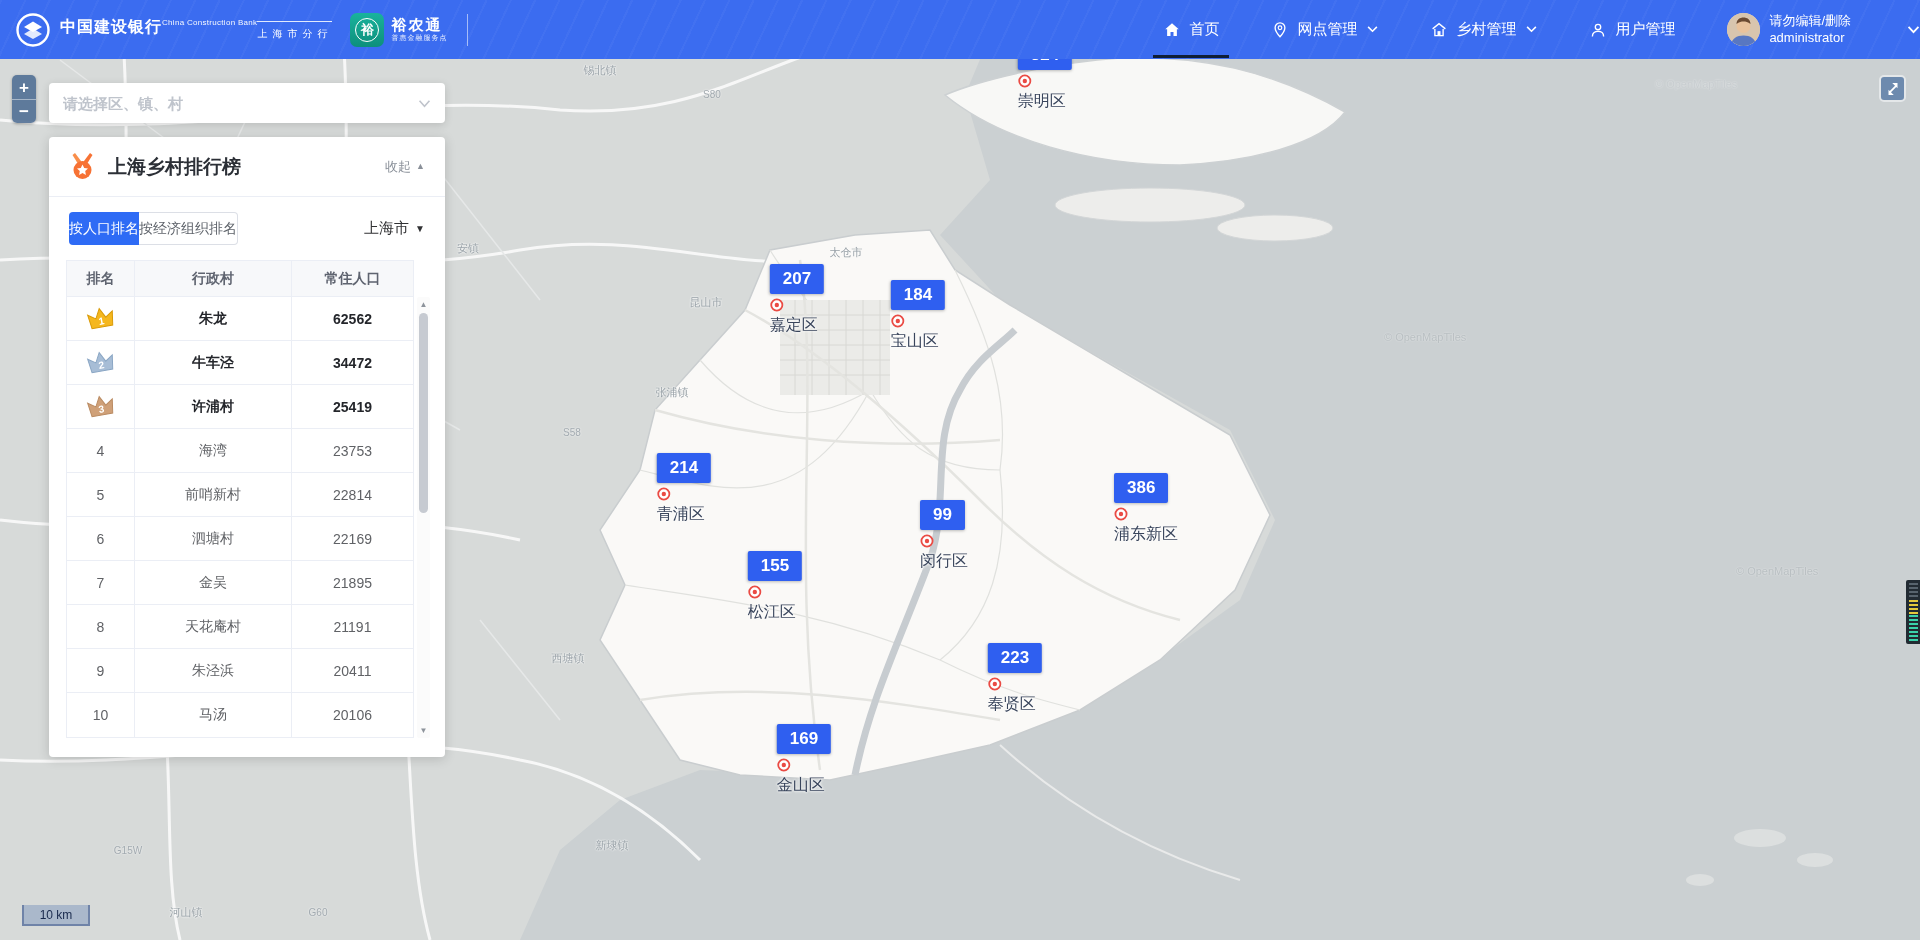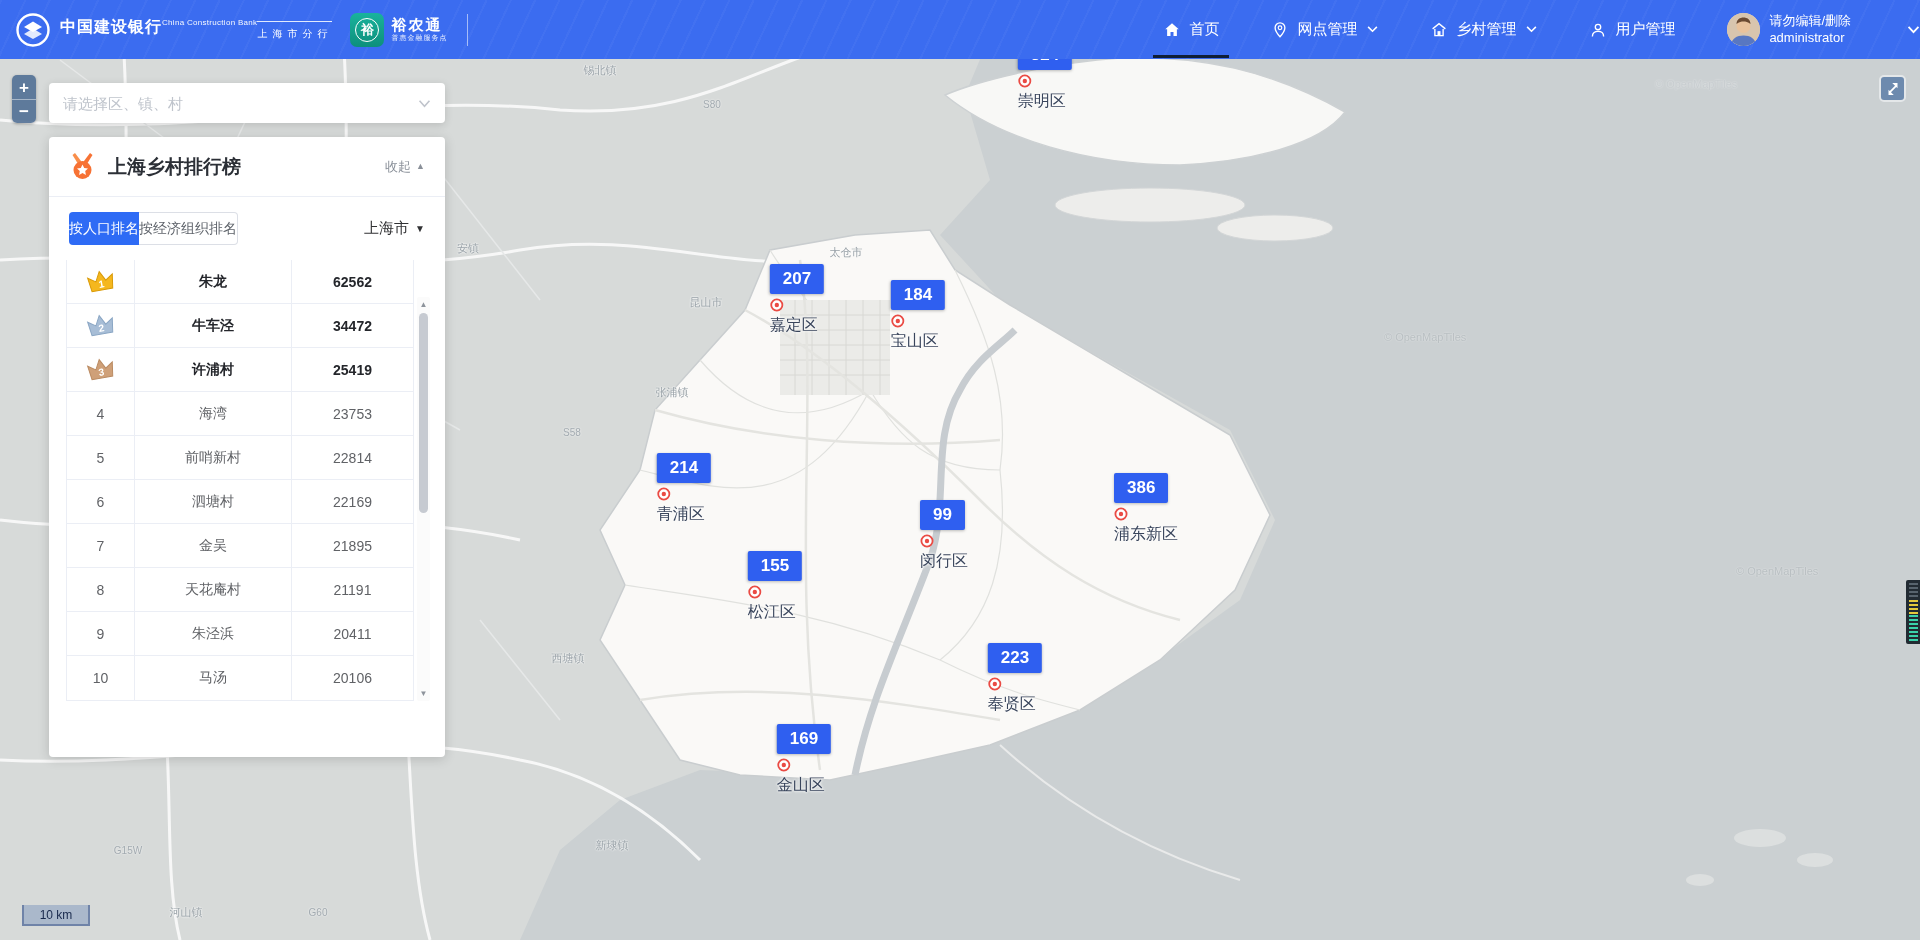--- a/index.html
+++ b/index.html
@@ -55,21 +55,21 @@
   .nav-item.active::after { content:""; position:absolute; left:-10px; right:-10px; bottom:1px; height:3px; background:#0f1e36; }
   .nav-caret { margin-left:2px; }
   .user-box { display:flex; align-items:center; gap:9px; cursor:pointer; }
   .avatar { width:33px; height:33px; border-radius:50%; overflow:hidden; background:#e9d6bf; flex:0 0 auto; }
   .user-text { display:flex; flex-direction:column; line-height:1.25; font-size:13px; }
   .user-menu-caret { cursor:pointer; margin-left:4px; }
 
   
   .region-select { position:absolute; left:49px; top:83px; width:396px; height:40px; z-index:40;
     background:#fff; border-radius:4px; box-shadow:0 2px 8px rgba(0,0,0,.14); display:flex; align-items:center; padding:0 14px; }
-  .region-select input { flex:1; border:none; outline:none; font-size:15px; color:#606266; font-family:inherit; background:transparent; }
+  .region-select input { flex:1; border:none; outline:none; font-size:15px; color:#606266; font-family:inherit; background:transparent;font-weight:bold; }
   .region-select input::placeholder { color:#bfc4cc; }
 
   .card { position:absolute; left:49px; top:137px; width:396px; height:620px; z-index:40;
     background:#fff; border-radius:4px; box-shadow:0 2px 12px rgba(0,0,0,.16); }
   .card-head { height:60px; display:flex; align-items:center; padding:0 20px; border-bottom:1px solid #ebeef5; }
   .card-title { font-size:19px; font-weight:bold; color:#2b2f36; margin-left:12px; }
   .collapse-btn { margin-left:auto; display:flex; align-items:center; gap:5px; font-size:13px; color:#8a9099; cursor:pointer; }
   .collapse-caret { font-size:9px; line-height:1; }
 
   .tabs-row { display:flex; align-items:center; padding:15px 20px 13px 20px; }
@@ -156,21 +156,21 @@
   <span class="attr-label" style="left:1736px; top:565px;">© OpenMapTiles</span>
 <span class="place-label" style="left: 600px; top: 70px;">锡北镇</span>
     <span class="place-label" style="left: 468px; top: 248px;">安镇</span>
     <span class="place-label" style="left: 846px; top: 252px;">太仓市</span>
     <span class="place-label" style="left: 706px; top: 302px;">昆山市</span>
     <span class="place-label" style="left: 672px; top: 392px;">张浦镇</span>
     <span class="place-label" style="left: 568px; top: 658px;">西塘镇</span>
     <span class="place-label" style="left: 612px; top: 845px;">新埭镇</span>
     <span class="place-label" style="left: 186px; top: 912px;">河山镇</span>
     <span class="road-label" style="left: 150px; top: 258px;">G2 G42</span>
-    <span class="road-label" style="left: 712px; top: 104px;">S80</span>
+    <span class="road-label" style="left: 712px; top: 94px;">S80</span>
     <span class="road-label" style="left: 572px; top: 432px;">S58</span>
     <span class="road-label" style="left: 128px; top: 850px;">G15W</span>
     <span class="road-label" style="left: 318px; top: 912px;">G60</span>
   </div>
 
 <div class="marker-layer">
     <div class="marker" style="left: 1045px; top: 40px;">
       <div class="m-badge">324</div>
       <svg class="m-dot" width="14" height="14" viewBox="0 0 14 14">
        <circle cx="7" cy="7" r="5.6" fill="#fff" stroke="#ea4b44" stroke-width="1.8"></circle>
@@ -373,20 +373,25 @@
   <div class="tabs-row">
     <div class="tab active">按人口排名</div>
     <div class="tab inactive">按经济组织排名</div>
     <div class="city-select">
       <span>上海市</span>
       <span class="city-caret">▼</span>
     </div>
   </div>
 
   <div class="table">
+    <div class="t-head">
+      <div class="t-hcell c-rank">排名</div>
+      <div class="t-hcell c-village">行政村</div>
+      <div class="t-hcell c-pop">常住人口</div>
+    </div>
     <div class="t-body">
   <div class="t-row top3">
     <div class="t-cell c-rank">
             <svg class="crown" width="28" height="24" viewBox="0 0 28 24">
     <path d="M3.5 20 L1.5 6 L9 11 L14 1.5 L19 11 L26.5 6 L24.5 20 Z" fill="#f5b71e" stroke="#d99a07" stroke-width="1"></path>
     <text x="14" y="17.5" text-anchor="middle" font-size="10" font-weight="bold" fill="#fff" font-family="Liberation Sans, sans-serif">1</text>
             </svg>
           </div>
     <div class="t-cell c-village">朱龙</div>
     <div class="t-cell c-pop">62562</div>

